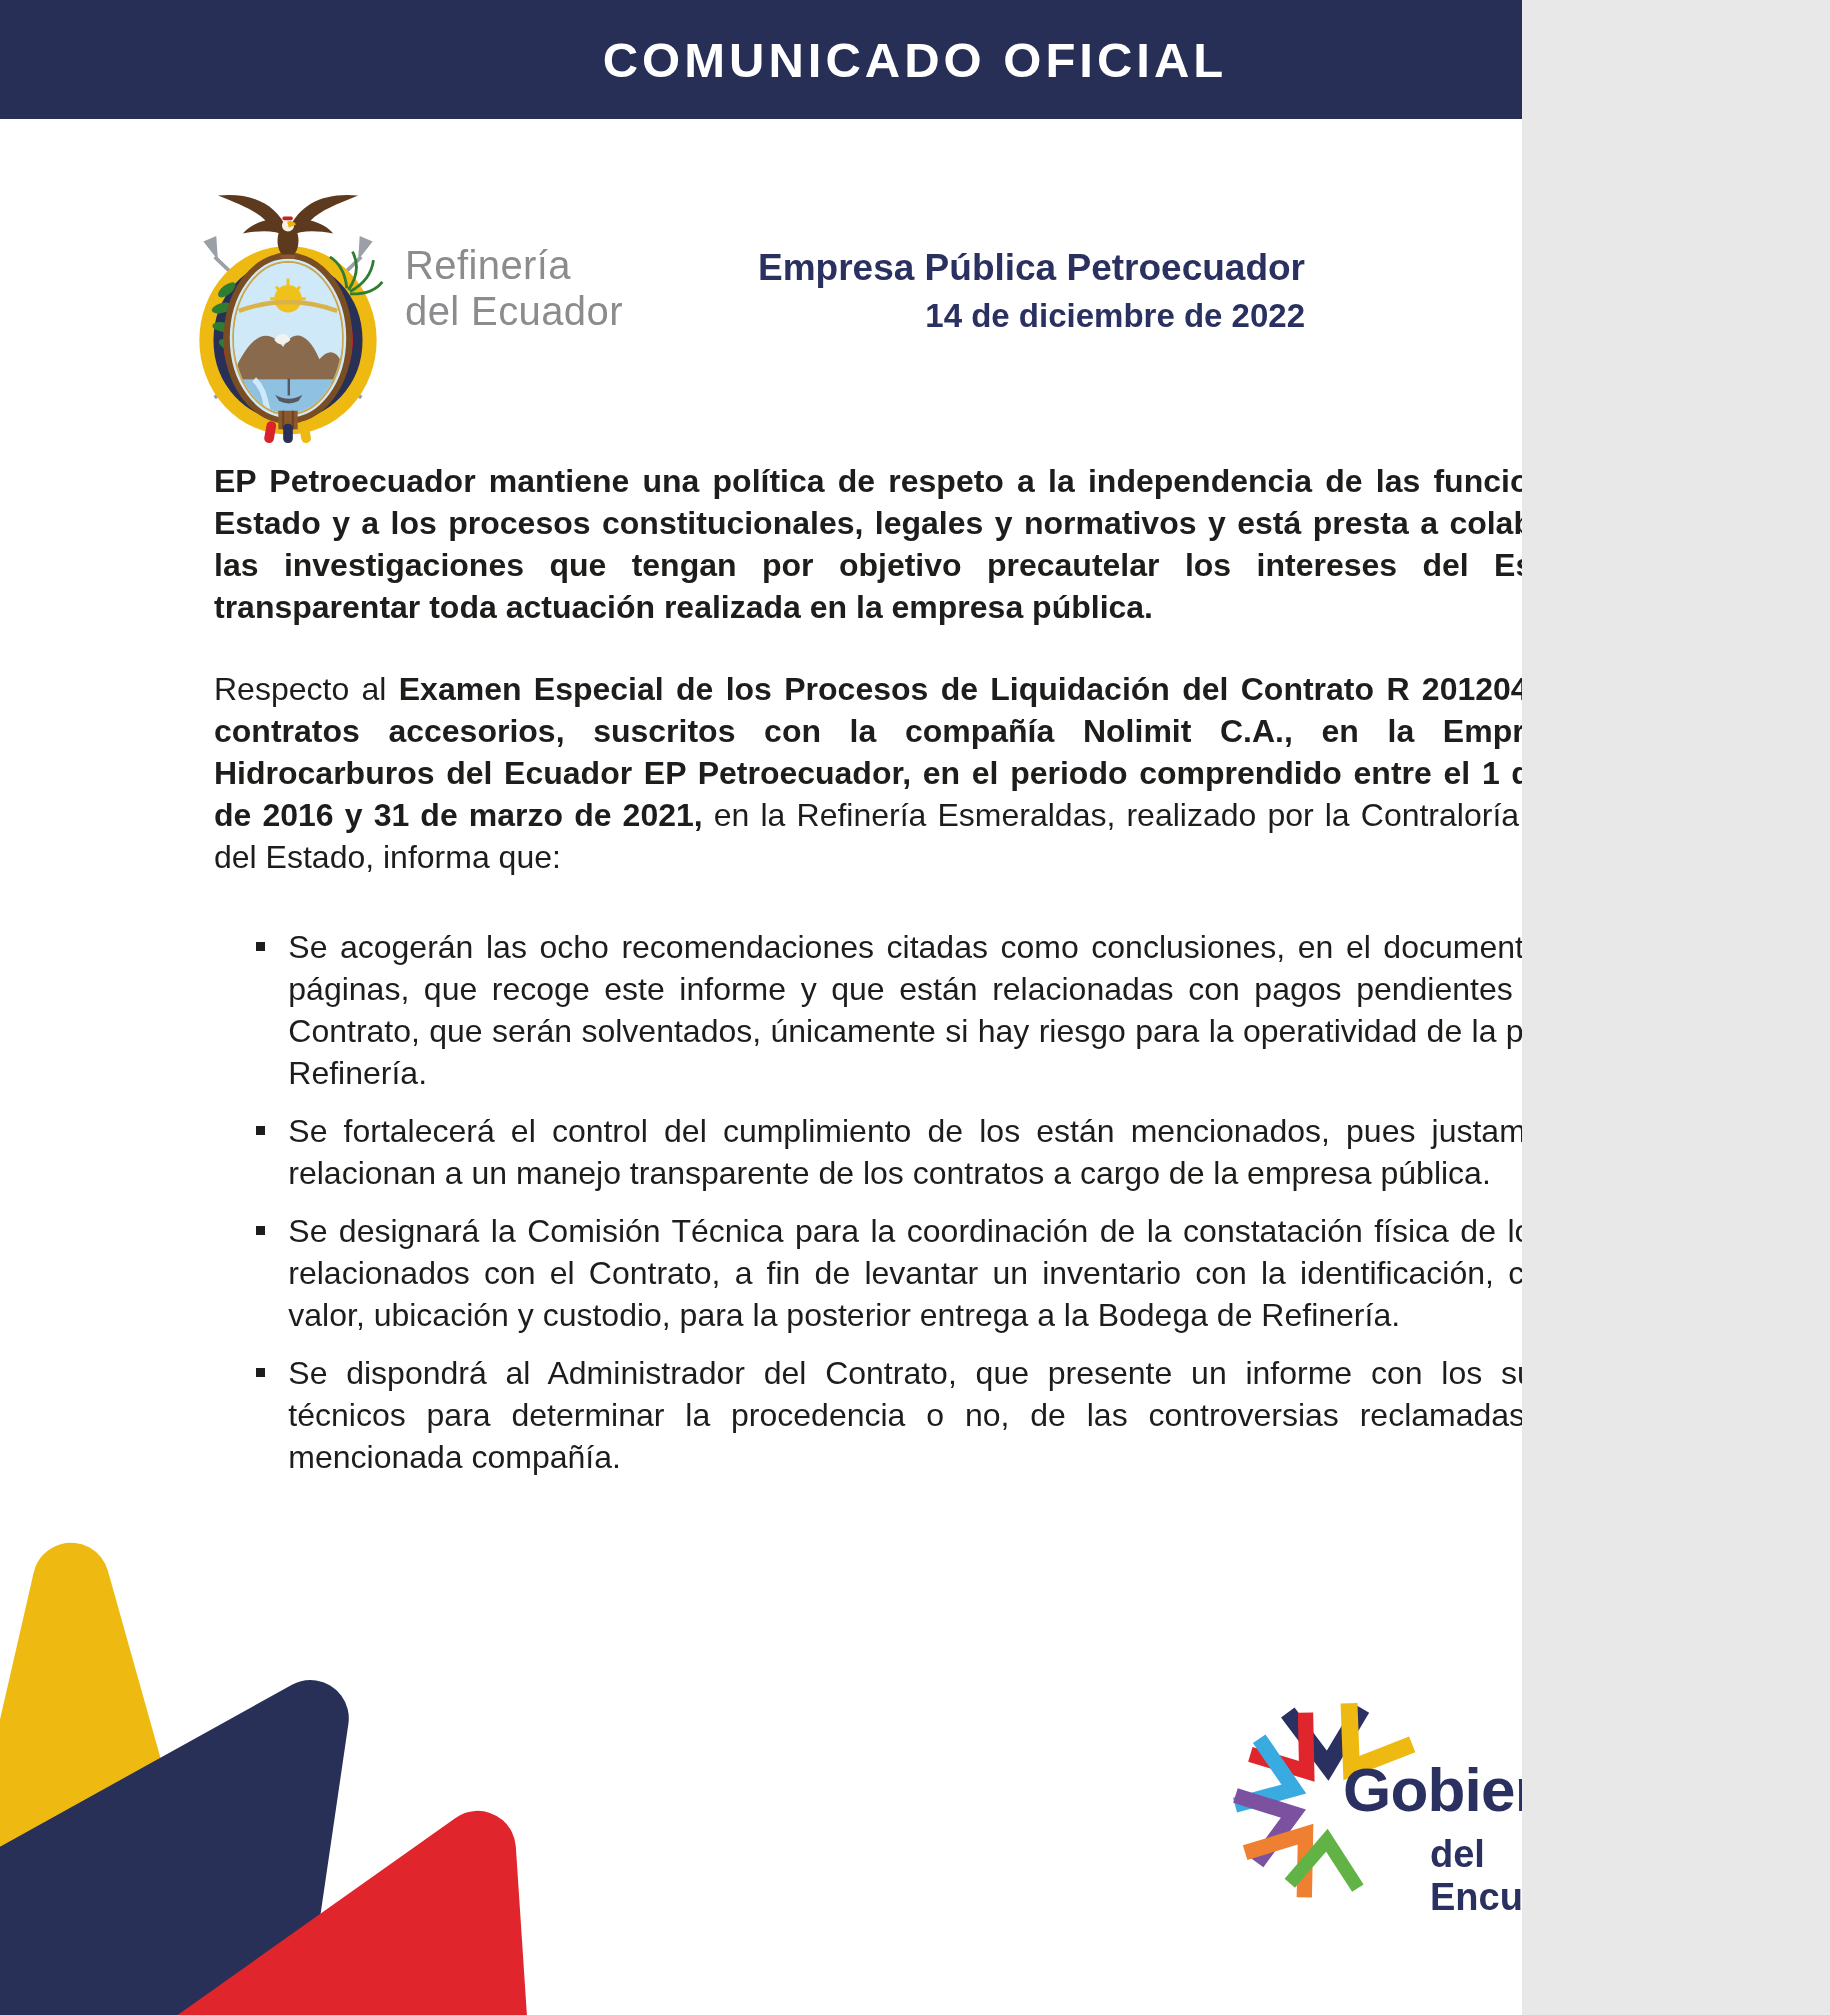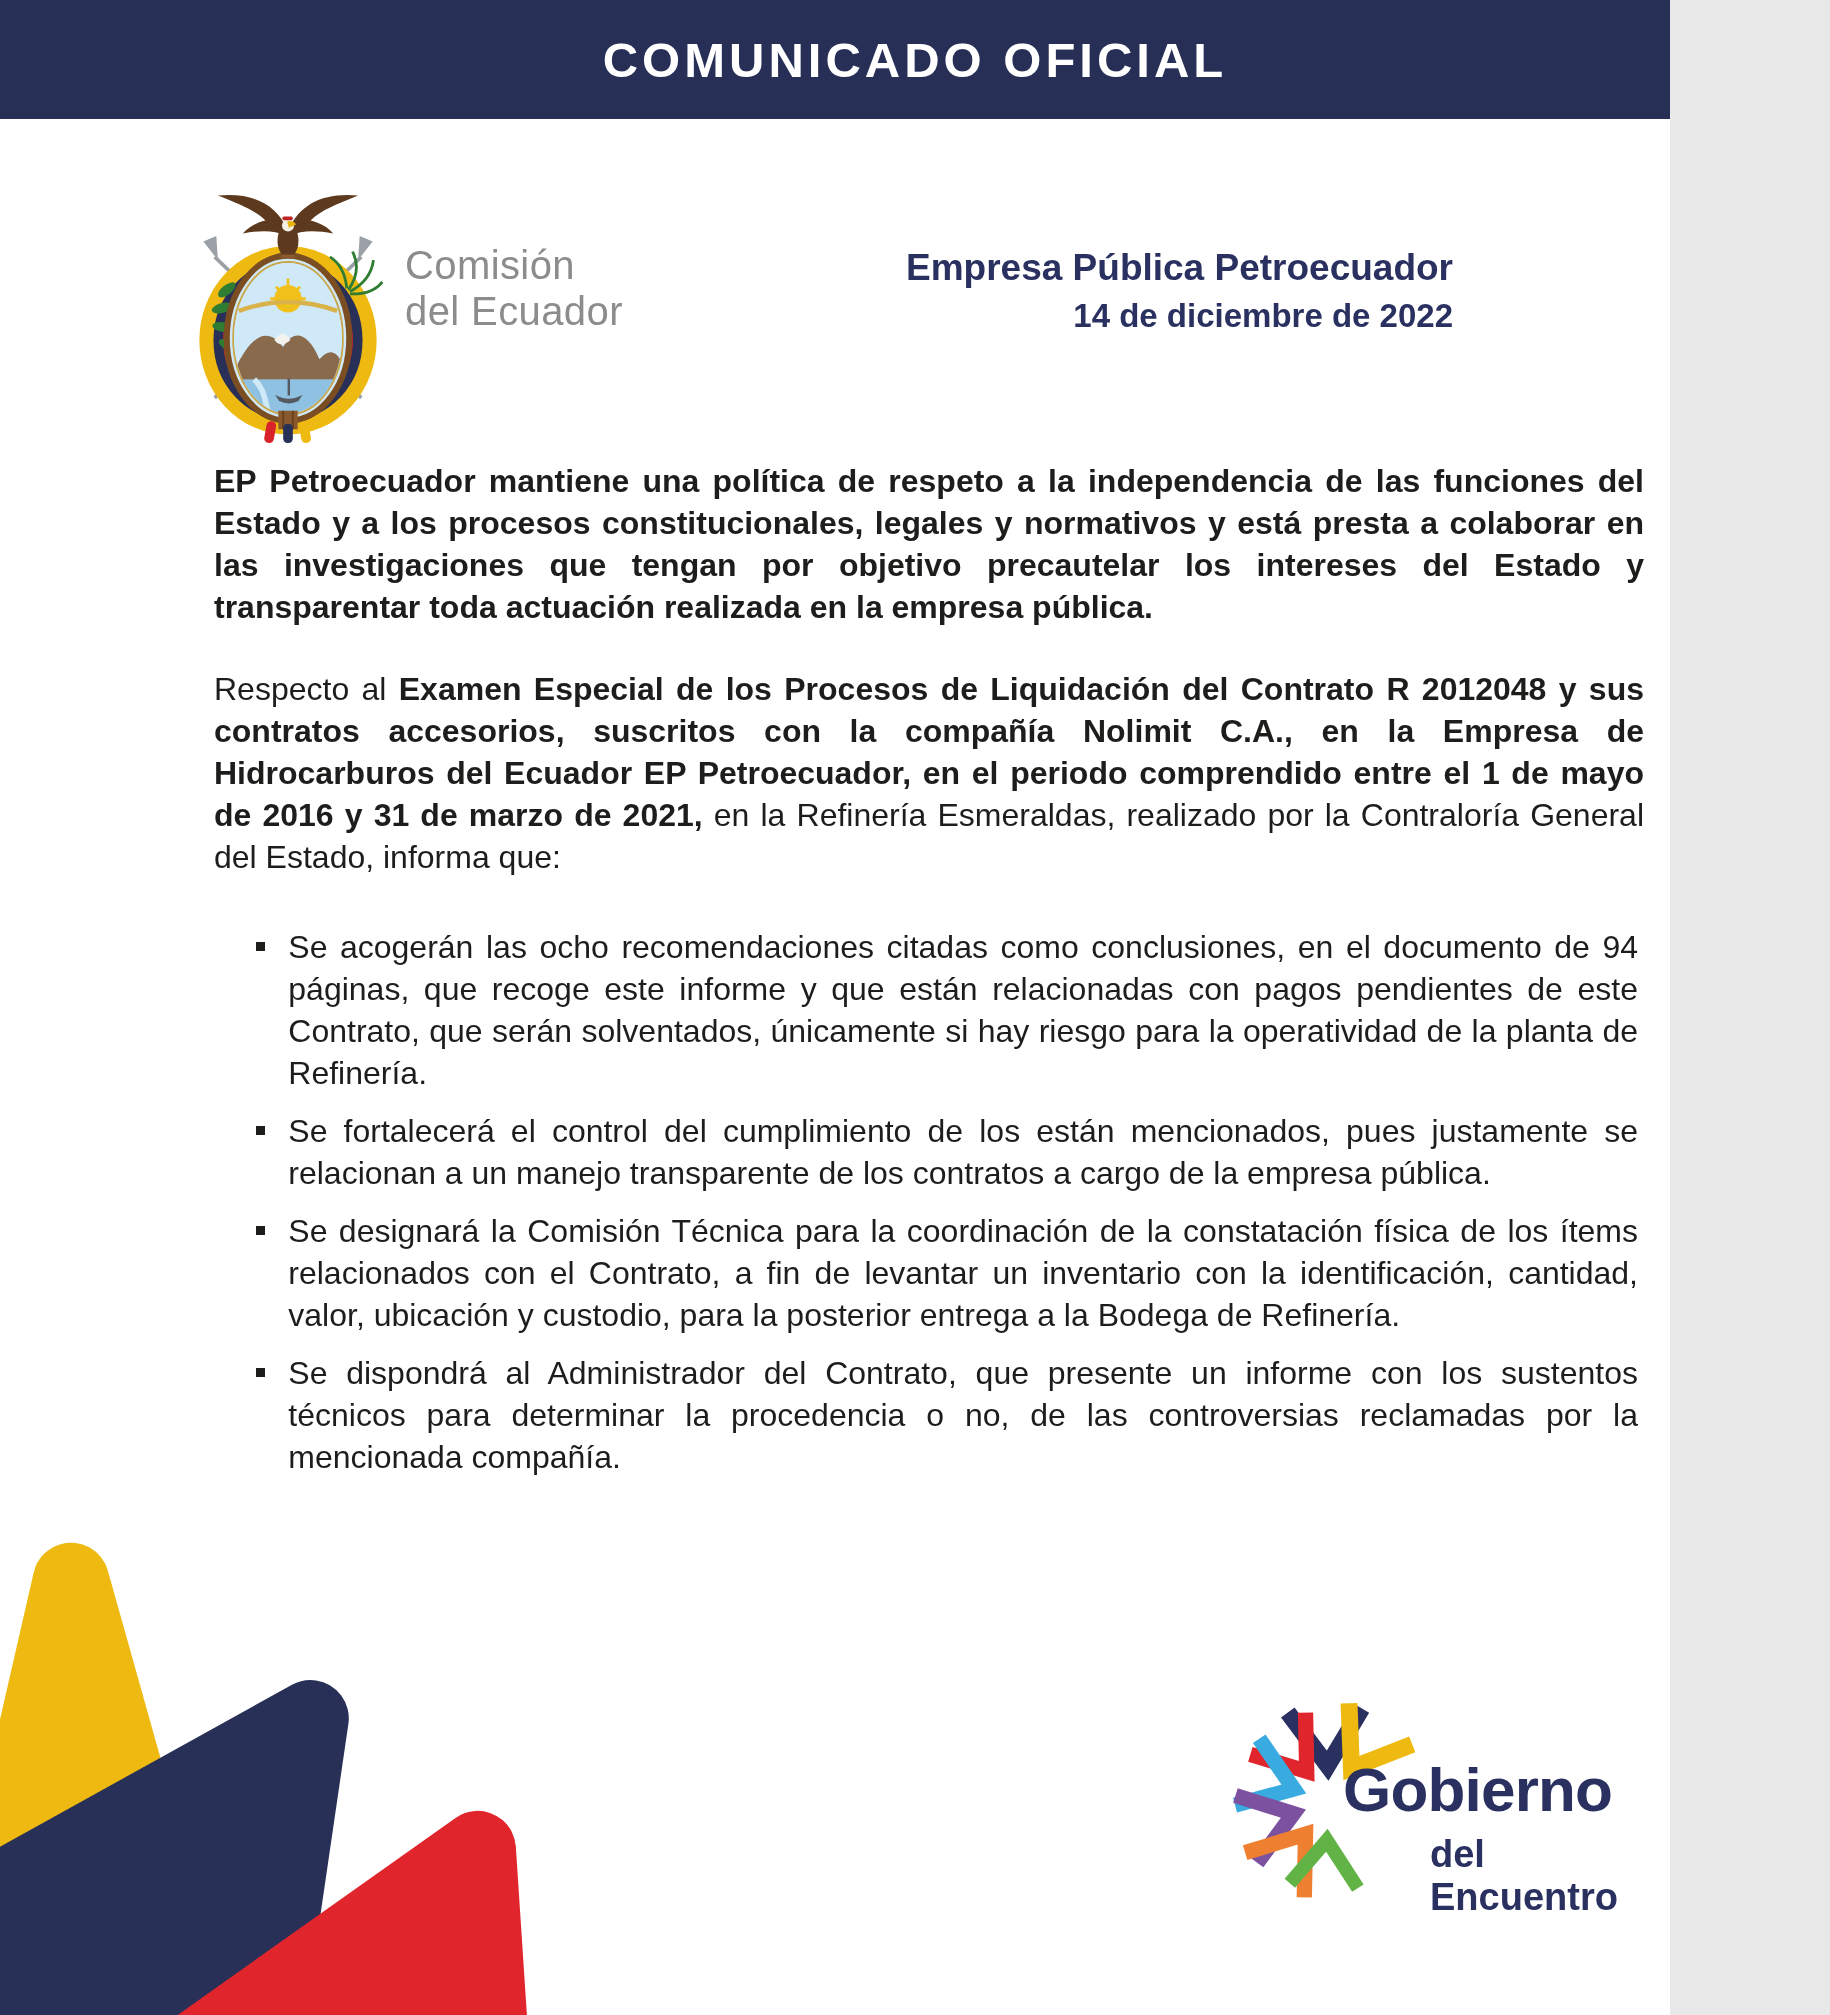--- a/index.html
+++ b/index.html
@@ -1,17 +1,17 @@
 <!DOCTYPE html>
 <html style="font-size:6.4px"><head>
 <meta charset="utf-8">
 <style>
   html,body { margin:0; padding:0; background:#e8e8e8; }
   #page {
-    position:relative; width:1670px; height:2016px;
+    position:relative; width:1522px; height:2016px;
     background:#ffffff; overflow:hidden;
     font-family:"Liberation Sans", sans-serif;
   }
   
   .banner {
     position:absolute; left:0; top:0; width:1830px; height:119px;
     background:#272f56; display:flex; align-items:center; justify-content:center;
   }
   .banner-title {
     color:#ffffff; font-size:49px; font-weight:bold; letter-spacing:4px; margin:0;
@@ -136,21 +136,21 @@
       <path d="M272,150 C300,86 360,58 444,66 C390,88 352,102 326,128 C350,134 368,144 382,160 C342,152 302,152 278,164 Z"></path>
       <ellipse cx="270" cy="178" rx="26" ry="42"></ellipse>
     </g>
     <rect x="252" y="212" width="36" height="10" rx="5" fill="#8a5a2e"></rect>
     <circle cx="270" cy="140" r="15" fill="#f5efe4"></circle>
     <path d="M268,130 q16,-4 22,8 l-18,8 Z" fill="#e8b30b"></path>
     <rect x="256" y="118" width="26" height="9" rx="4" fill="#c02424"></rect>
   </svg>
 
   <div class="republica">
-    <div>Comisión</div>
+    <div>Refinería</div>
     <div>del Ecuador</div>
   </div>
 
   <div class="org-block">
     <p class="org-name">Empresa Pública Petroecuador</p>
     <p class="org-date">14 de diciembre de 2022</p>
   </div>
 
   <div class="content">
     <p class="p1">EP Petroecuador mantiene una política de respeto a la independencia de las funciones del Estado y a los procesos constitucionales, legales y normativos y está presta a colaborar en las investigaciones que tengan por objetivo precautelar los intereses del Estado y transparentar toda actuación realizada en la empresa pública.</p>

